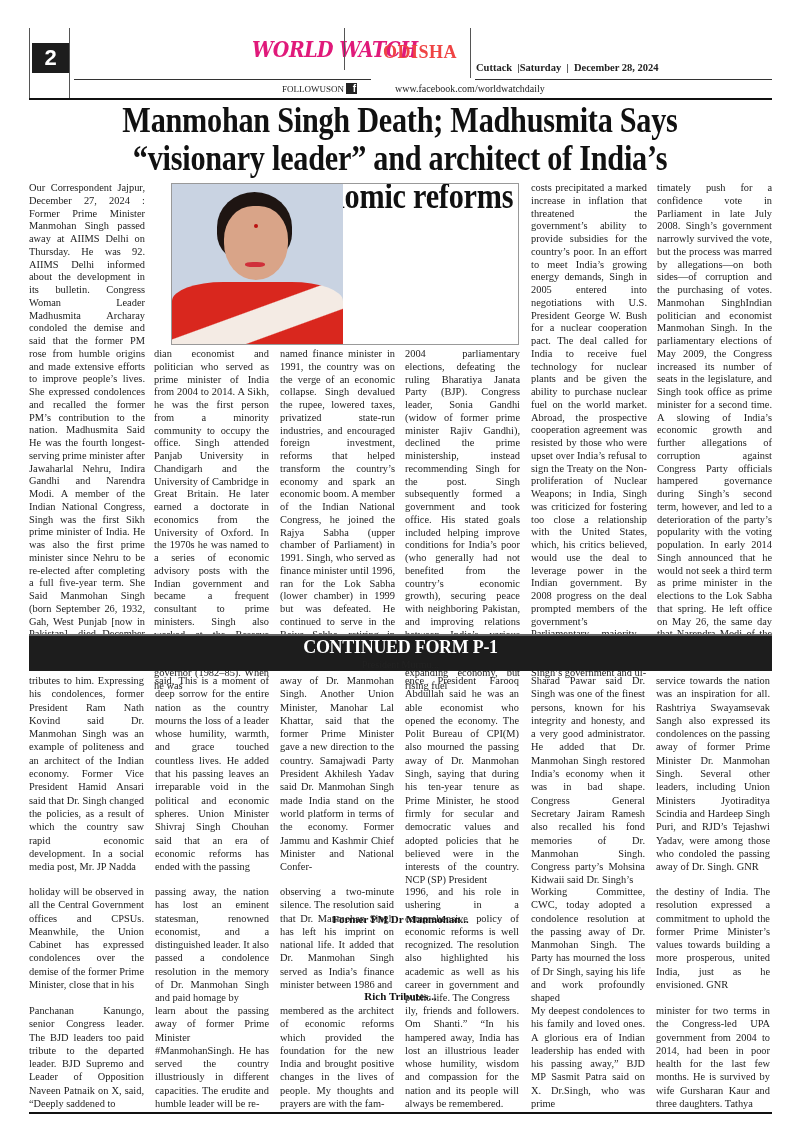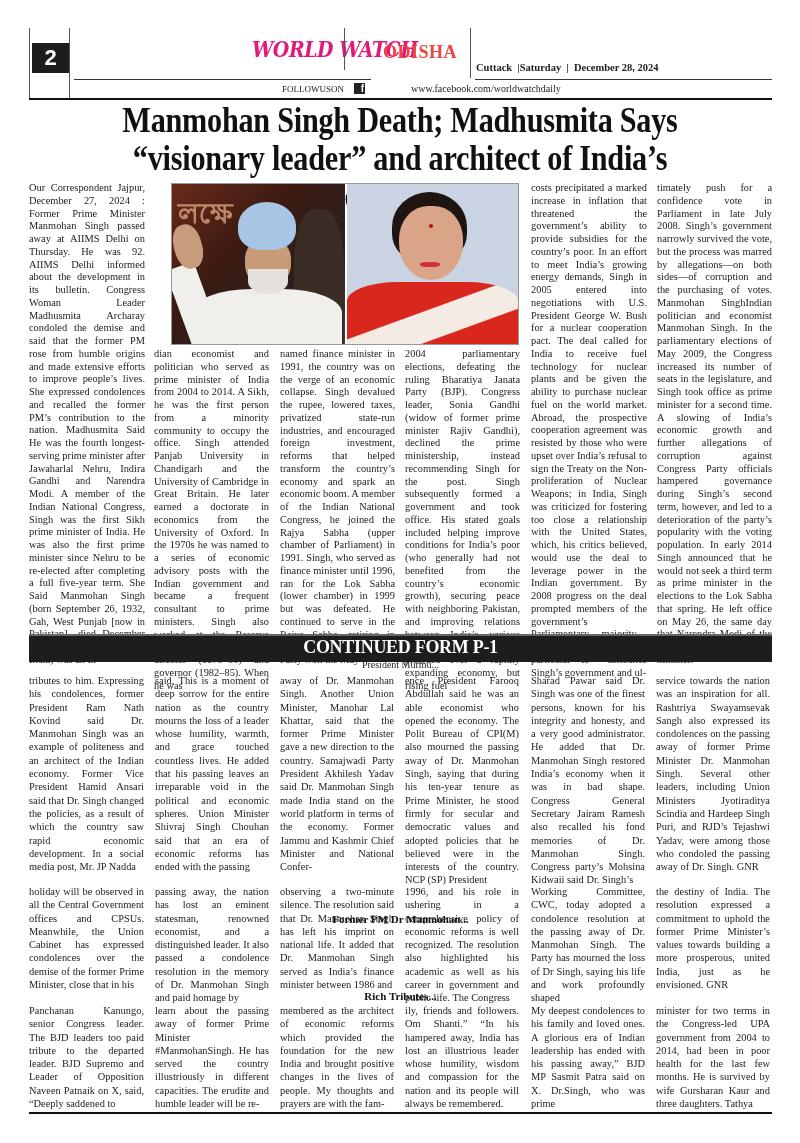--- a/index.html
+++ b/index.html
@@ -13,21 +13,21 @@
   .vline-a { position: absolute; left: 29px; top: 28px; width: 1px; height: 70px; background: #555; }
   .vline-b { position: absolute; left: 69px; top: 28px; width: 1px; height: 70px; background: #555; }
   .logo { position: absolute; left: 252px; top: 38px; font-family: "DejaVu Serif", serif; font-style: italic; font-weight: bold;
     color: #e0197a; font-size: 19px; letter-spacing: -0.5px; transform: scaleY(1.15); }
   .vline-c { position: absolute; left: 344px; top: 28px; width: 1px; height: 42px; background: #555; }
   .section-name { position: absolute; left: 366px; top: 42px; font-weight: bold; font-size: 18px; letter-spacing: 0.5px; color: #ef4444; margin-left: 17px; }
   .vline-d { position: absolute; left: 470px; top: 28px; width: 1px; height: 50px; background: #555; }
   .dateline { position: absolute; left: 476px; top: 62px; font-weight: bold; font-size: 10.5px; color: #222; font-family: "Liberation Serif", serif; }
   .rule-date { position: absolute; left: 74px; top: 79px; width: 297px; height: 1px; background: #333; }
   .rule-date2 { position: absolute; left: 475px; top: 79px; width: 297px; height: 1px; background: #333; }
-  .follow { position: absolute; left: 282px; top: 83px; font-size: 9px; color: #222; display: flex; align-items: center; gap: 10px; }
+  .follow { position: absolute; left: 282px; top: 83px; font-size: 9px; color: #222; display: flex; align-items: center; gap: 2px; }
   .fb-icon { display: inline-block; width: 11px; height: 11px; background: #222; color: #fff; font-family: "Liberation Sans", sans-serif;
     font-weight: bold; font-size: 10px; line-height: 12px; text-align: right; padding-right: 1px; }
   .follow-url { font-size: 10px; margin-left: 36px; }
   .rule-top-main { position: absolute; left: 29px; top: 98px; width: 743px; height: 2px; background: #111; }
 
   
   .headline { position: absolute; left: 20px; top: 101px; width: 760px; text-align: center; font-family: "Liberation Serif", serif;
     font-weight: bold; font-size: 36px; line-height: 38px; letter-spacing: -0.3px; transform: scaleX(0.84); transform-origin: center top; color: #111; }
 
   
@@ -51,21 +51,21 @@
   .photo-ms .bg-man { position: absolute; left: 122px; top: 25px; width: 50px; height: 140px; border-radius: 40% 40% 0 0; background: #3b2c26; }
   .photo-ms .bg-text { position: absolute; left: 6px; top: 8px; color: #d7a27c; font-size: 28px; font-weight: bold; opacity: 0.8; }
   .photo-mh { width: 171px; background: #c9d3e2; }
   .photo-mh .hair { position: absolute; left: 45px; top: 8px; width: 75px; height: 70px; border-radius: 50% 50% 40% 40%; background: #1e1512; }
   .photo-mh .face { position: absolute; left: 52px; top: 22px; width: 64px; height: 74px; border-radius: 45% 45% 50% 50%; background: #d9a488; }
   .photo-mh .bindi { position: absolute; left: 82px; top: 40px; width: 4px; height: 4px; border-radius: 50%; background: #b11; }
   .photo-mh .lips { position: absolute; left: 73px; top: 78px; width: 20px; height: 5px; border-radius: 40%; background: #d0303a; }
   .photo-mh .saree { position: absolute; left: 0; top: 98px; width: 171px; height: 64px; background: linear-gradient(160deg, #d9271e 0%, #d9271e 45%, #f4ebe4 46%, #f4ebe4 70%, #d9271e 71%); border-radius: 30% 30% 0 0; }
 
   
-  .cont-band { position: absolute; left: 29px; top: 634px; width: 743px; height: 28px; background: #1d1d1d; border-top: 2px solid #666;
+  .cont-band { position: absolute; left: 29px; top: 634px; width: 743px; height: 37px; background: #1d1d1d; border-top: 2px solid #666;
     color: #fff; text-align: center; font-weight: bold; font-size: 18px; line-height: 22px; letter-spacing: -0.3px; }
   .sub-label { position: absolute; font-size: 10px; color: #222; text-align: center; }
   .sub-bold { font-weight: bold; font-size: 11px; color: #111; }
 
   .row-col { position: absolute; font-size: 10.4px; line-height: 13.3px; text-align: justify; color: #222; }
   .bottom-rule { position: absolute; left: 29px; top: 1112px; width: 743px; height: 2px; background: #111; }
 </style>
 </head>
 <body>
 
@@ -84,30 +84,20 @@
     <span>FOLLOWUSON</span>
     <span class="fb-icon">f</span>
     <span class="follow-url">www.facebook.com/worldwatchdaily</span>
   </div>
   <div class="rule-top-main"></div>
 </header>
 
 <h1 class="headline">Manmohan Singh Death; Madhusmita  Says “visionary leader” and architect of India’s economic reforms</h1>
 
 <div class="photos">
-  <div class="photo photo-ms">
-    <div class="bg-text">লক্ষে</div>
-    <div class="bg-man"></div>
-    <div class="arm"></div>
-    <div class="hand"></div>
-    <div class="body"></div>
-    <div class="face"></div>
-    <div class="beard"></div>
-    <div class="turban"></div>
-  </div>
   <div class="photo photo-mh">
     <div class="hair"></div>
     <div class="face"></div>
     <div class="bindi"></div>
     <div class="lips"></div>
     <div class="saree"></div>
   </div>
 </div>
 
 <div class="col c1">Our Correspondent Jajpur, December 27, 2024 : Former Prime Minister Manmohan Singh passed away at AIIMS Delhi on Thursday. He was 92. AIIMS Delhi informed about the development in its bulletin. Congress Woman Leader Madhusmita Archaray condoled the demise and said that the former PM rose from humble origins and made extensive efforts to improve people’s lives. She expressed condolences and recalled the former PM’s contribution to the nation. Madhusmita Said He was the fourth longest-serving prime minister after Jawaharlal Nehru, Indira Gandhi and Narendra Modi. A member of the Indian National Congress, Singh was the first Sikh prime minister of India. He was also the first prime minister since Nehru to be re-elected after completing a full five-year term. She Said Manmohan Singh (born September 26, 1932, Gah, West Punjab [now in Pakistan]—died December 26, 2024, New Delhi, India) was an In-</div>

